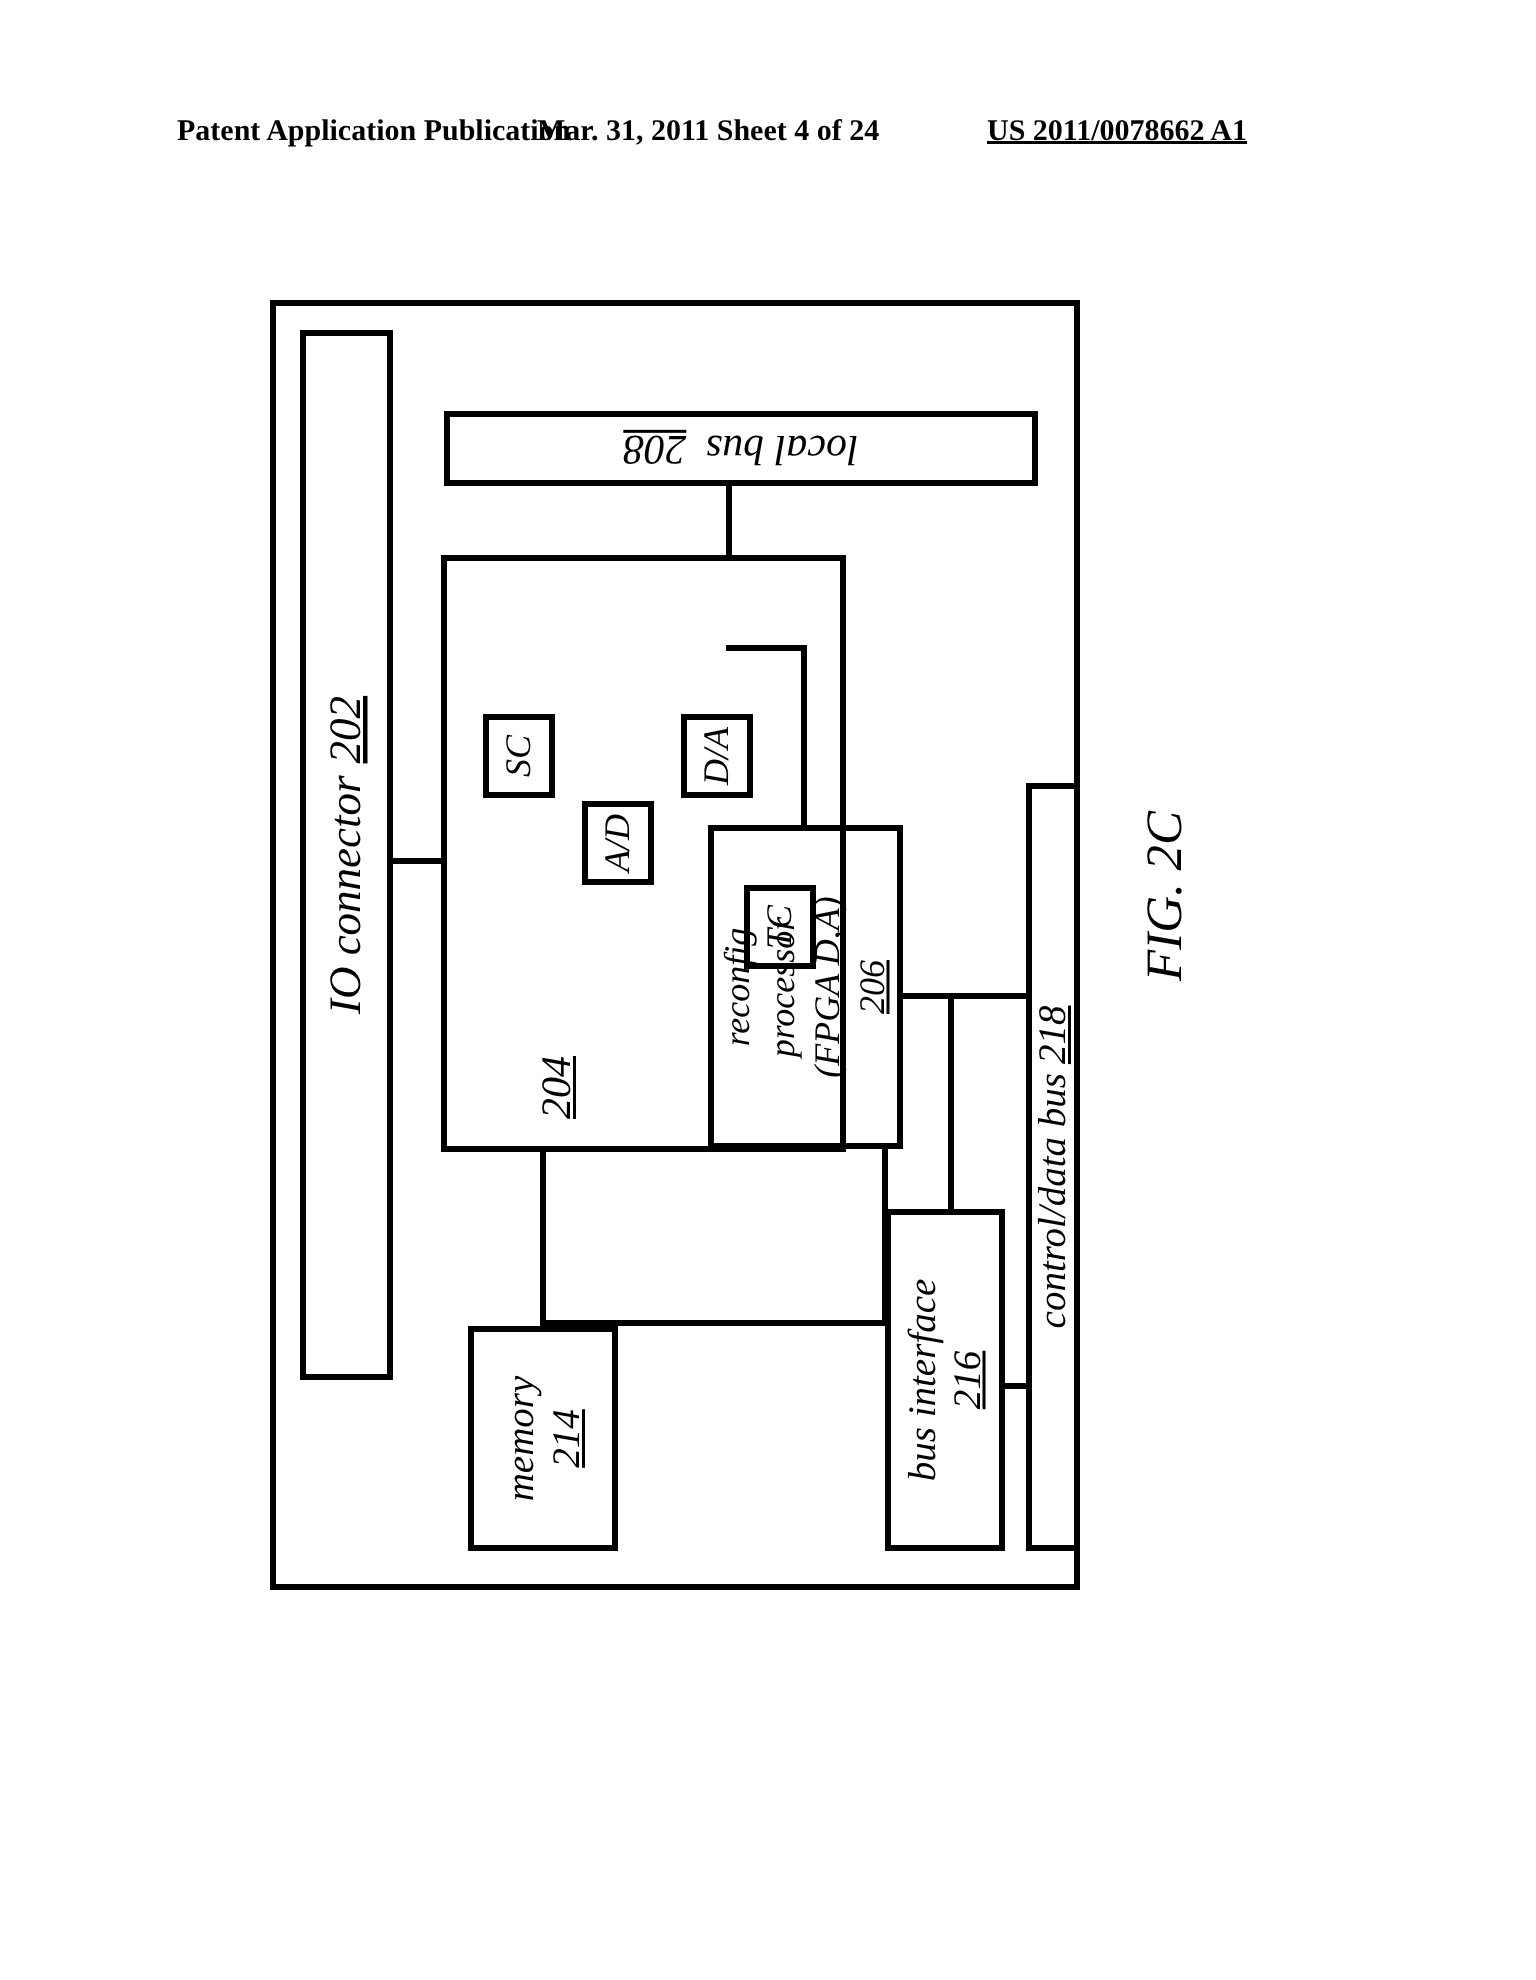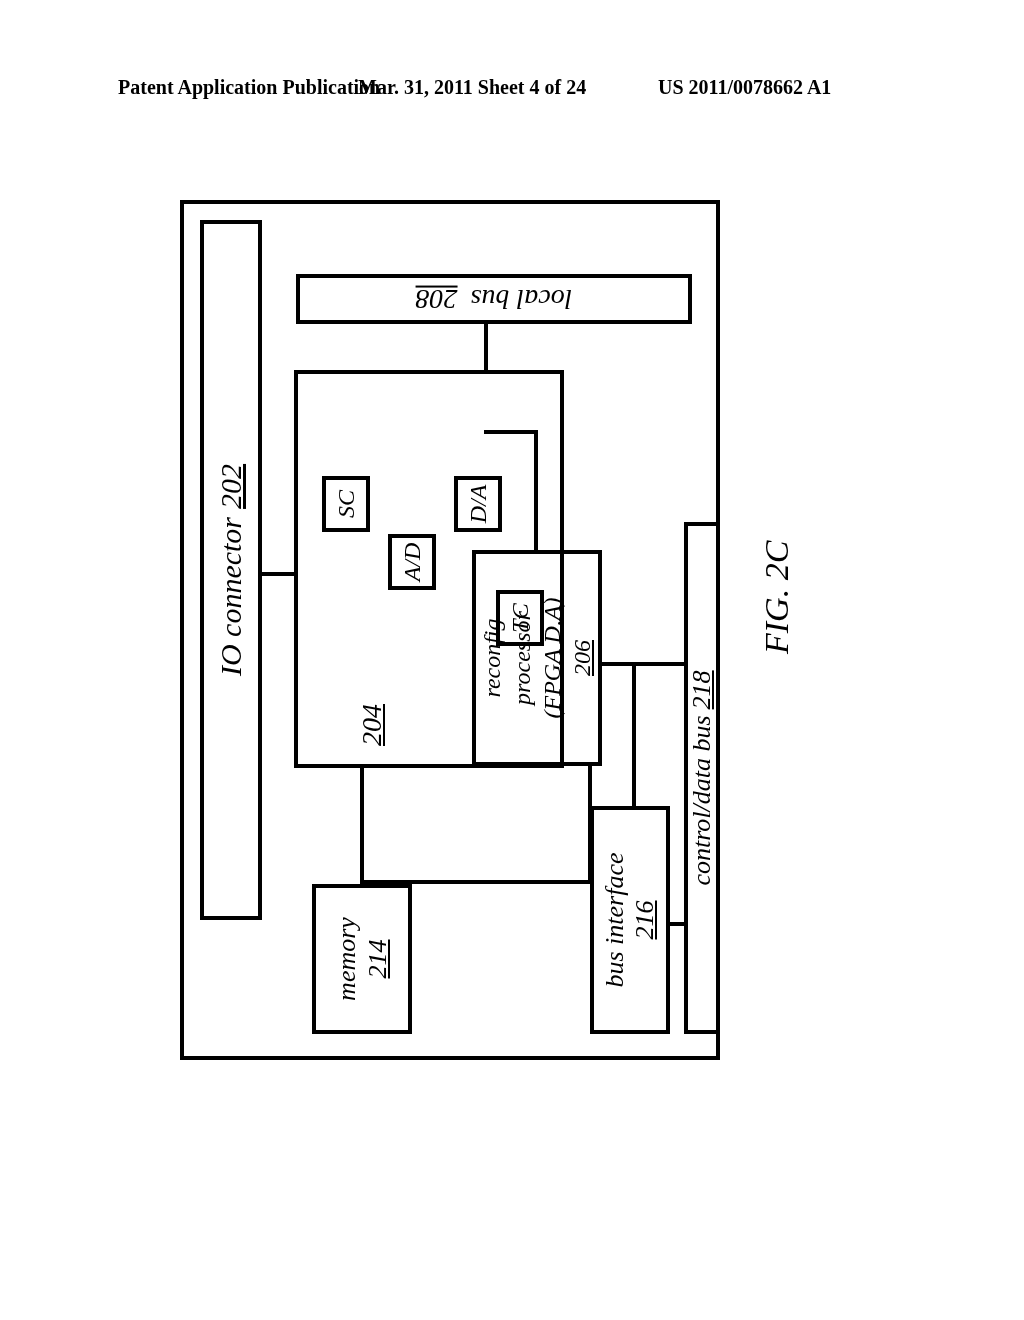--- a/index.html
+++ b/index.html
@@ -13,21 +13,21 @@
   .header {
     position: absolute;
     top: 76px;
     left: 0;
     width: 1024px;
     font-size: 20px;
     font-weight: bold;
   }
   .header-left { position: absolute; left: 118px; }
   .header-center { position: absolute; left: 358px; text-align: right; }
-  .header-right { position: absolute; left: 658px; }
+  .header-right { position: absolute; left: 658px; text-decoration: underline; }
 
   .figure-area {
     position: absolute;
     top: 200px;
     left: 180px;
     width: 540px;
     height: 860px;
     transform: rotate(-90deg);
     transform-origin: center center;
   }

